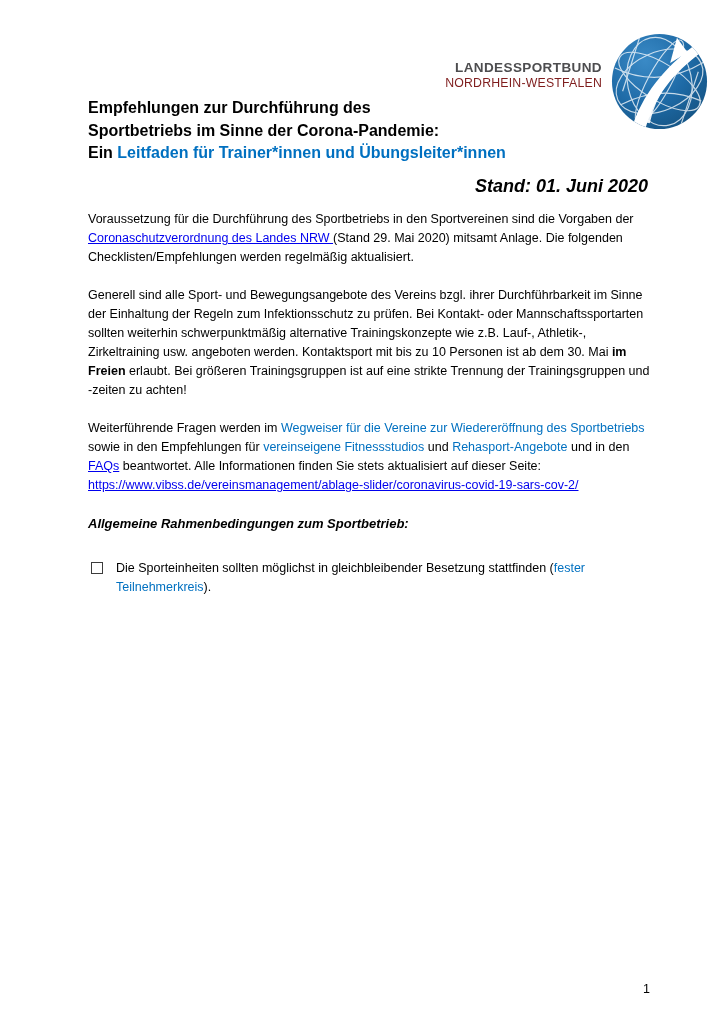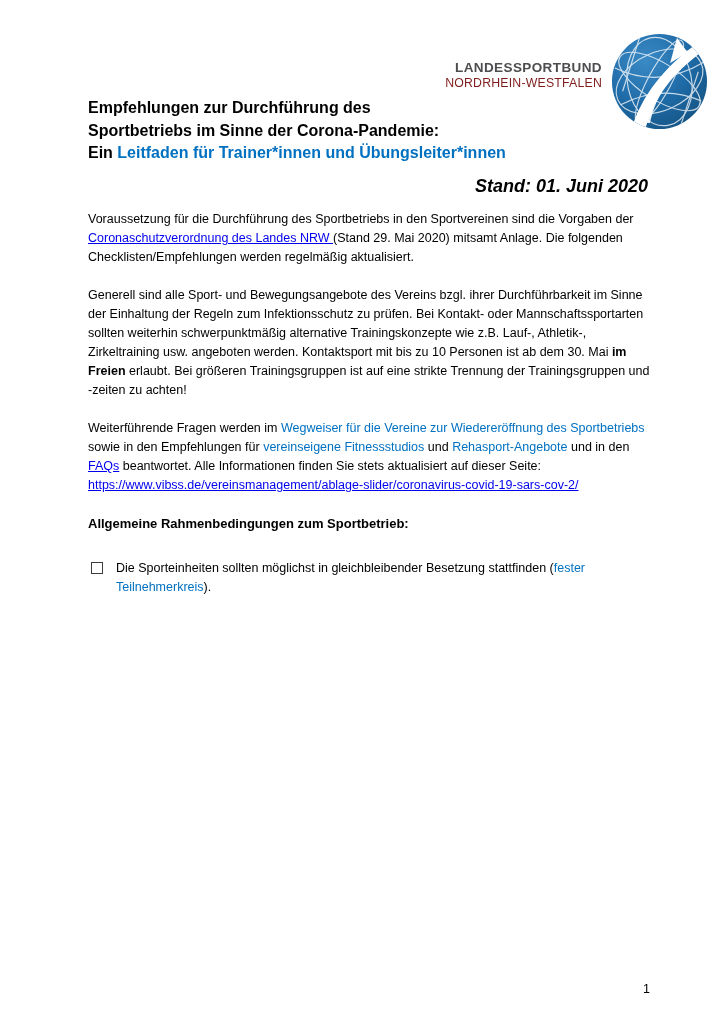--- a/index.html
+++ b/index.html
@@ -12,21 +12,21 @@
   .logo-text{flex:1;text-align:right;margin-top:-12px;padding-right:9px;line-height:1.22;}
   .logo-line1{font-size:13.5px;font-weight:bold;color:#4d4d4f;letter-spacing:.4px;}
   .logo-line2{font-size:12.3px;color:#7f1d1d;letter-spacing:.2px;}
   .globe{width:97px;height:97px;flex:none;}
   
   .doc-title{position:absolute;left:88px;top:97px;width:565px;font-size:16px;font-weight:bold;line-height:22.5px;}
   .stand{position:absolute;left:88px;top:176px;width:560px;text-align:right;font-size:18px;font-weight:bold;font-style:italic;}
   
   .body-copy{position:absolute;left:88px;top:210px;width:563px;font-size:12.5px;line-height:19px;}
   p.para{margin:0 0 19px 0;}
-  .section-heading{font-size:13px;font-weight:bold;margin:5px 0 26px 0;}
+  .section-heading{font-size:13px;font-weight:bold;margin:5px 0 26px 0;font-style:italic;}
   .check-item{display:flex;margin:0 0 15px 0;}
   .checkbox{width:10px;height:10px;border:1.3px solid #3c3c3c;margin:3px 0 0 3px;flex:none;background:#fff;}
   .check-text{flex:1;margin-left:13px;}
   .run{white-space:pre-wrap;}
   .bold{font-weight:bold;}
   .lnk{color:#0000EE;text-decoration:underline;}
   .blu{color:#0070C0;}
   .page-number{position:absolute;left:560px;top:982px;width:90px;text-align:right;font-size:12.5px;}
 </style>
 </head>

